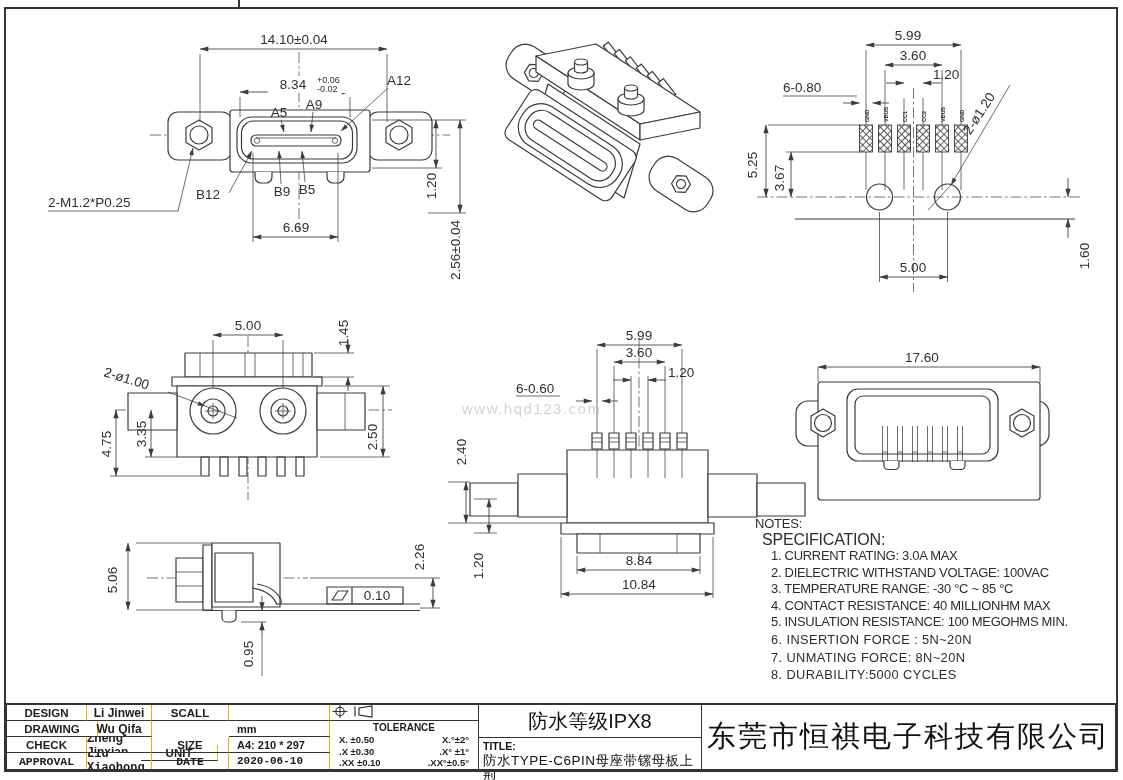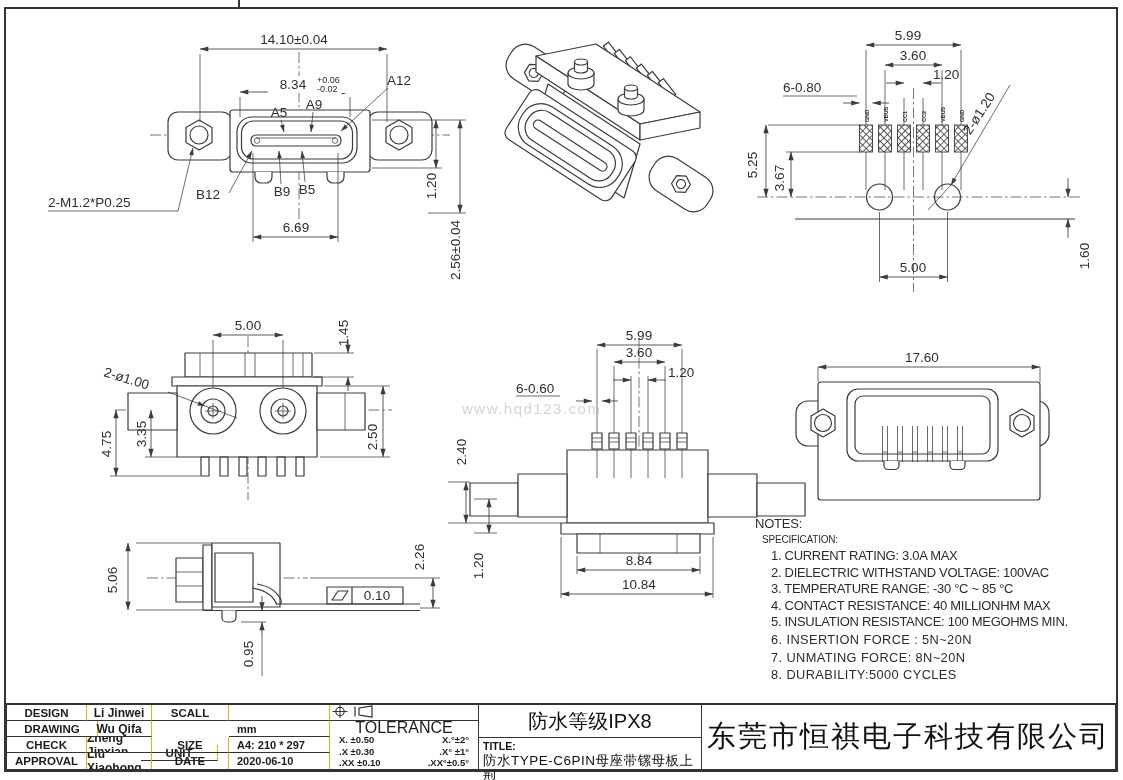--- a/index.html
+++ b/index.html
@@ -11,33 +11,33 @@
   .dim{stroke:#3b3b3b;fill:none;stroke-width:.85px;}
   .cl{stroke:#3b3b3b;fill:none;stroke-width:.7px;stroke-dasharray:11 3 2.5 3;}
   text.d{font:13.5px "Liberation Sans",sans-serif;fill:#2e2e2e;text-anchor:middle;}
   text.ds{text-anchor:start;}
   text.d9{font:9px "Liberation Sans",sans-serif;fill:#2e2e2e;}
   text.pl{font:700 5.5px "Liberation Sans",sans-serif;fill:#2e2e2e;}
   .hx{fill:url(#hatch);stroke:#3b3b3b;stroke-width:.9px;}
   .wm{position:absolute;left:462px;top:400px;color:#c9c9c9;font-size:15px;letter-spacing:1.5px;opacity:.8;}
   .notes{position:absolute;left:755px;top:516px;width:362px;color:#2c2c2c;}
   .notes .n-h{font-size:13px;letter-spacing:-.2px;line-height:16px;}
-  .notes .n-s{font-size:10px;letter-spacing:-.2px;line-height:16px;padding-left:7px;}
+  .notes .n-s{font-size:16px;letter-spacing:-.2px;line-height:16px;padding-left:7px;}
   .notes .n-i{font-size:13px;letter-spacing:-.3px;line-height:16.6px;padding-left:16px;white-space:nowrap;}
   .notes .n-i.lg{font-size:12.8px;letter-spacing:.4px;line-height:17.6px;}
   
   .tb{position:absolute;left:5px;top:703px;width:1112px;height:68px;border:2px solid #333;box-sizing:border-box;background:#fff;}
   .tb .cell{position:absolute;box-sizing:border-box;border-right:1px solid #eab308;border-bottom:1px solid #333;display:flex;align-items:center;justify-content:center;color:#1c1c1c;overflow:hidden;}
   .tb .lab{font-weight:bold;font-size:11.5px;}
   .tb .nam{font-weight:bold;font-size:12px;}
   .tb .val{font-weight:bold;font-size:11px;}
-  .tb .nob{border-bottom:none;}
+  .tb .nob{border-bottom:none;font-family:Liberation Mono, monospace;}
   .tol{position:absolute;left:323px;top:0;width:149px;height:64px;border-right:1px solid #333;box-sizing:border-box;}
   .tol .sym{height:15px;border-bottom:1px solid #333;display:flex;align-items:center;justify-content:center;}
-  .tol .th{text-align:center;font-weight:normal;font-size:16px;color:#1c1c1c;line-height:13px;}
+  .tol .th{text-align:center;font-weight:bold;font-size:10px;color:#1c1c1c;line-height:13px;}
   .tol .tr{display:flex;justify-content:space-between;padding:0 9px;font-weight:bold;font-size:9.5px;color:#1c1c1c;line-height:11.5px;}
   .ttl{position:absolute;left:472px;top:0;width:223px;height:64px;border-right:1px solid #333;box-sizing:border-box;}
   .ttl .rate{height:33px;border-bottom:1px solid #333;display:flex;align-items:center;justify-content:center;font-size:20px;color:#111;box-sizing:border-box;}
   .ttl .tl{font-weight:bold;font-size:10.5px;color:#111;padding:2px 0 0 4px;}
   .ttl .tc{font-size:13.5px;color:#111;padding:0 0 0 4px;letter-spacing:.5px;}
   .comp{position:absolute;left:695px;top:0;width:413px;height:64px;display:flex;align-items:center;justify-content:center;font-size:29px;letter-spacing:2px;color:#111;}
 </style>
 </head>
 <body>
 

